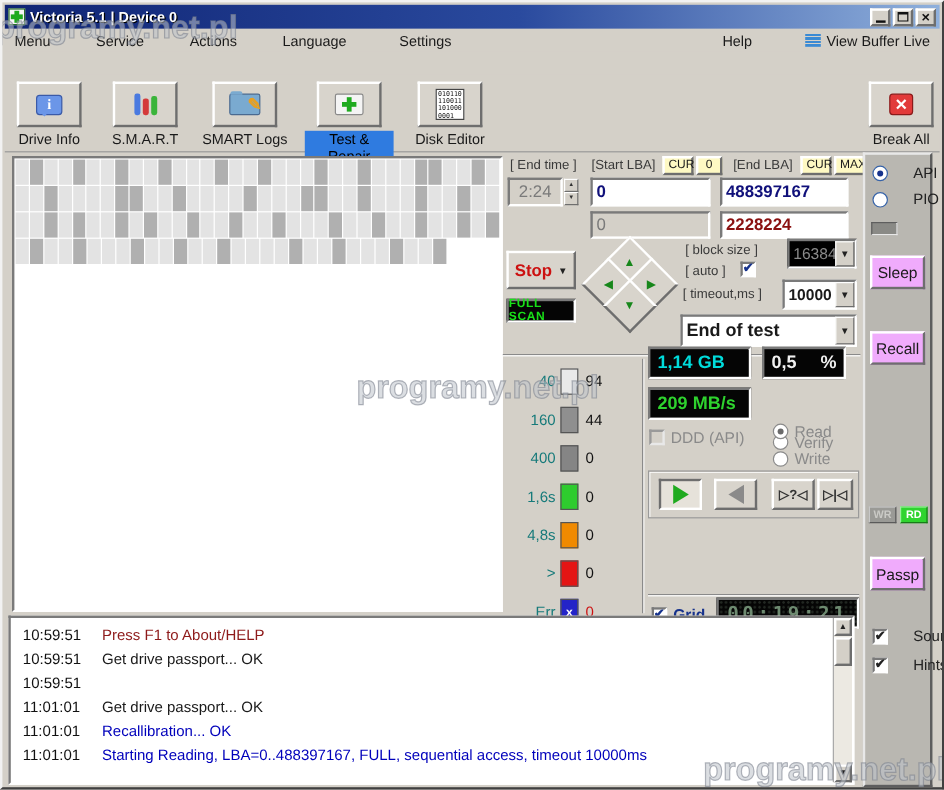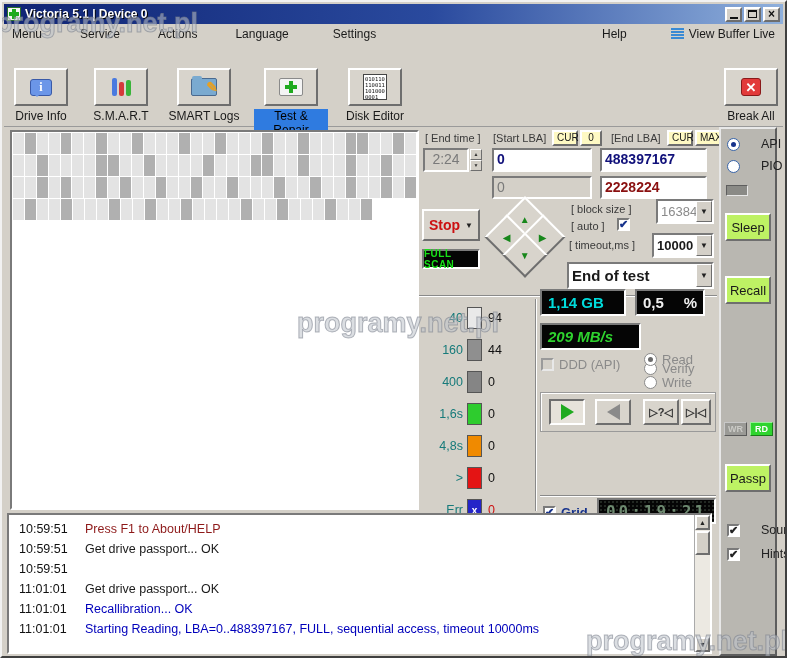--- a/index.html
+++ b/index.html
@@ -91,21 +91,21 @@
   .mini-btn { position:absolute; height:16px; background:#fef9c3; border:2px solid; border-color:#fff #6e6e6e #6e6e6e #fff;
     font-size:10px; text-align:center; line-height:12px; padding:0 3px; cursor:default; }
   .spin { position:absolute; width:12px; height:22px; display:flex; flex-direction:column; }
   .spin span { flex:1; background:#d4d0c8; border:1px solid; border-color:#fff #6e6e6e #6e6e6e #fff;
     font-size:5px; line-height:9px; text-align:center; color:#333; }
   .combo { position:absolute; background:#fff; border:2px solid; border-color:#7a7a7a #fff #fff #7a7a7a;
     display:flex; align-items:center; }
   .combo .val { flex:1; padding:0 3px; font-size:13px; white-space:nowrap; overflow:hidden; }
   .combo .drop { width:16px; align-self:stretch; background:#d4d0c8; border:1px solid; border-color:#fff #6e6e6e #6e6e6e #fff;
     font-size:8px; display:flex; align-items:center; justify-content:center; color:#222; }
-  .combo.disabled { background:#ffffff; } .combo.disabled .val { color:#8a8a8a; }
+  .combo.disabled { background:#000000; } .combo.disabled .val { color:#8a8a8a; }
   .stop-btn { position:absolute; left:3px; top:82px; width:58px; height:32px; background:#d8d4cc;
     border:2px solid; border-color:#fff #6e6e6e #6e6e6e #fff; display:flex; align-items:center; justify-content:center; gap:5px; }
   .stop-btn .s-lab { color:#cc1111; font-weight:bold; font-size:14px; }
   .stop-btn .s-arr { font-size:8px; color:#222; }
   .fullscan { position:absolute; left:3px; top:122px; width:58px; height:20px; background:#050505;
     border:2px solid; border-color:#7a7a7a #fff #fff #7a7a7a;
     color:#18e018; font-weight:bold; font-size:10px; display:flex; align-items:center; justify-content:center; letter-spacing:0.5px; }
   .nav-diamond { position:absolute; left:70px; top:74px; width:72px; height:72px; }
   .nd-btn { position:absolute; width:32px; height:32px; transform:rotate(45deg); background:#d8d4cc;
     border:2px solid; border-color:#fff #6e6e6e #6e6e6e #fff; display:flex; align-items:center; justify-content:center; }
@@ -143,21 +143,21 @@
   .tri-l { width:0; height:0; border:8px solid transparent; border-right:13px solid #8a8a8a; margin-right:8px; }
   .timer-lcd { position:absolute; background:#050505;
     background-image:radial-gradient(rgba(110,130,110,0.28) 1px, transparent 1.2px); background-size:4px 4px;
     border:2px solid; border-color:#7a7a7a #fff #fff #7a7a7a;
     color:#6d8a70; font-family:"DejaVu Sans Mono",monospace; font-weight:bold; font-size:16px;
     letter-spacing:3px; display:flex; align-items:center; justify-content:center; }
 
   
   .sidebar { position:absolute; left:717px; top:125px; width:58px; height:529px; background:#b9b7b1;
     border:2px solid; border-color:#e8e8e8 #5e5e5e #5e5e5e #e8e8e8; }
-  .side-btn { position:absolute; left:4px; width:46px; height:28px; background:#bef264;
+  .side-btn { position:absolute; left:4px; width:46px; height:28px; background:#f0abfc;
     border:2px solid; border-color:#fff #6e6e6e #6e6e6e #fff; display:flex; align-items:center; justify-content:center; font-size:13px; }
   .badge { position:absolute; width:23px; height:14px; font-size:9px; font-weight:bold;
     display:flex; align-items:center; justify-content:center; border:1px solid; }
   .badge.wr { background:#9a9a96; color:#cacac6; border-color:#c8c8c8 #5a5a5a #5a5a5a #c8c8c8; }
   .badge.rd { background:#2fd42f; color:#fff; border-color:#9aee9a #1a7a1a #1a7a1a #9aee9a; }
   .ind-rect { position:absolute; left:5px; top:56px; width:22px; height:11px; background:#8a8a86;
     border:1px solid; border-color:#5e5e5e #e8e8e8 #e8e8e8 #5e5e5e; }
   .side-opt { position:absolute; left:6px; display:flex; align-items:center; gap:21px; font-size:12.5px; color:#222; }
 
   
@@ -502,21 +502,21 @@
 
     <div class="vsep" style="left:116px; top:172px; height:212px;"></div>
 
     <div class="lcd" style="left:121px; top:162px; width:86px; height:27px;">
       <span style="color: rgb(0, 220, 220);">1,14 GB</span>
     </div>
     <div class="lcd" style="left:216px; top:162px; width:70px; height:27px; justify-content:space-between;">
       <span style="color: rgb(240, 240, 240);">0,5</span>
       <span style="color: rgb(240, 240, 240);">%</span>
     </div>
-    <div class="lcd" style="left:121px; top:196px; width:101px; height:27px;font-style:italic;">
+    <div class="lcd" style="left:121px; top:196px; width:86px; height:27px;">
       <span style="color: rgb(46, 210, 46);">209 MB/s</span>
     </div>
 
     <div class="opt gray" style="left:122px; top:230px;">
       <span class="chk off dis"></span>
       <span>DDD (API)</span>
     </div>
     <div class="opt gray" style="left:225px; top:202px;margin-top:32px;">
       <span class="radio dis"></span>
       <span>Verify</span>

